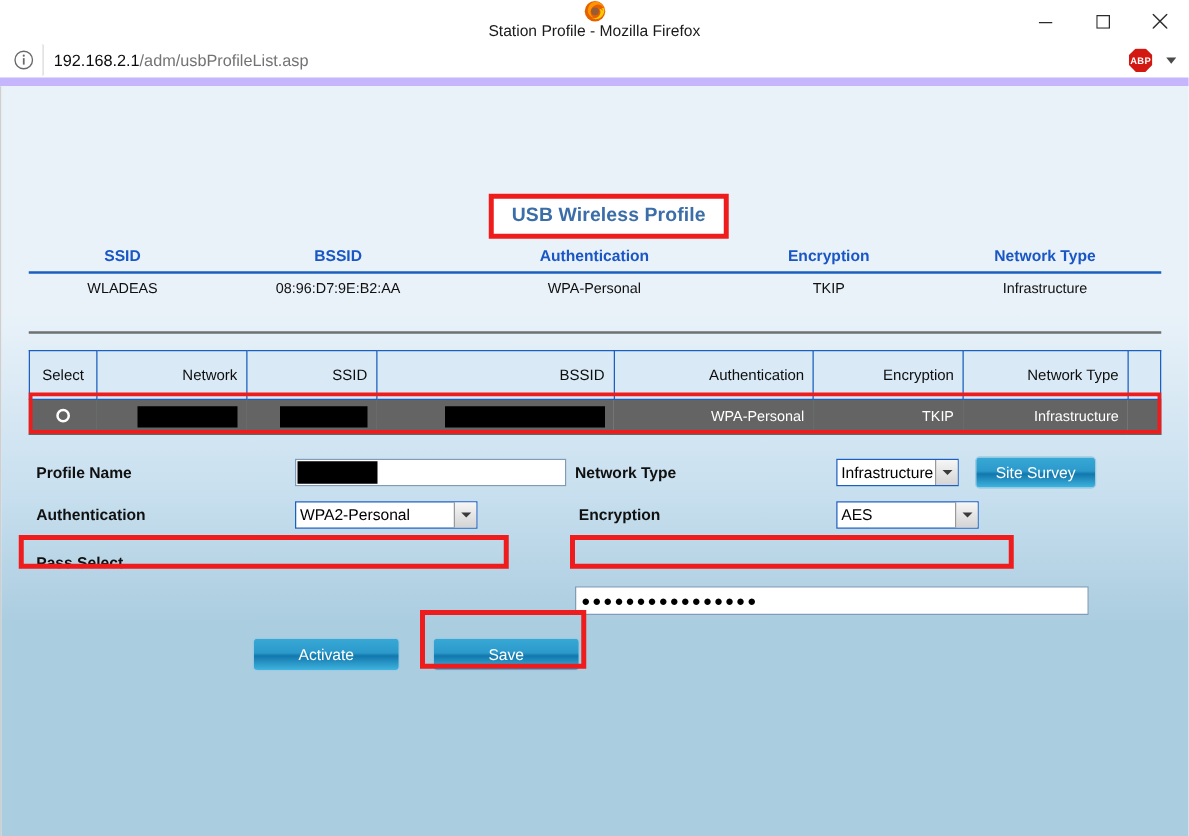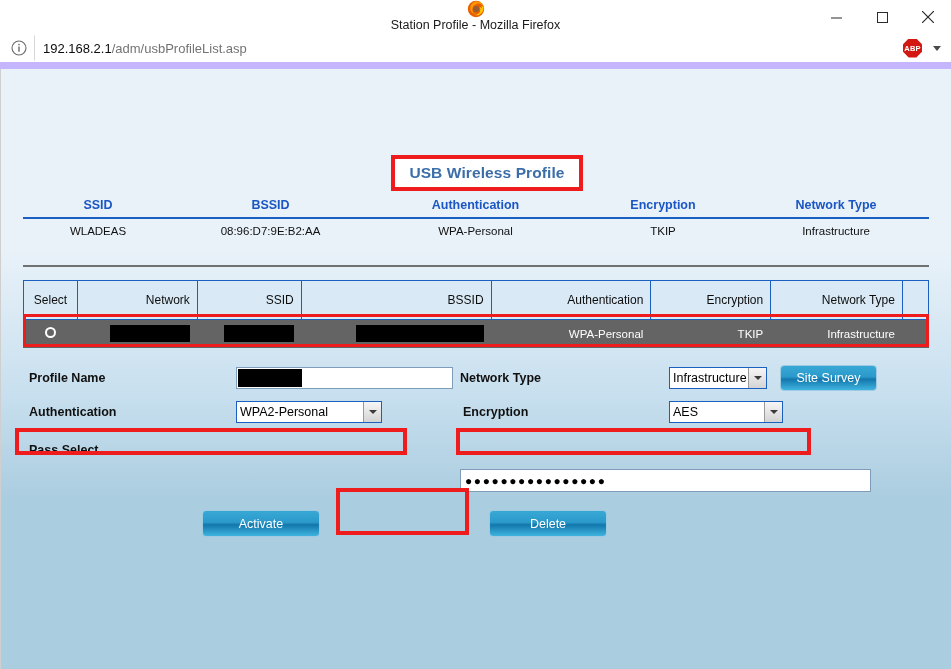--- a/index.html
+++ b/index.html
@@ -426,20 +426,20 @@
       <span class="lbl" style="left:28px; top:12px">Pass Select</span>
     </div>
   </div>
 
   <div class="pass-input">
     <span class="pass-dots">●●●●●●●●●●●●●●●●</span>
   </div>
 
   <div class="actions">
     <button class="btn-blue" style="left:201px">Activate</button>
-    <button class="btn-blue" style="left:488px">Delete</button>
+    <button class="btn-blue" style="left:345px">Save</button>
   </div>
 
   <div class="hl" style="left:14px;  top:359px; width:392px; height:27px;"></div>
   <div class="hl" style="left:455px; top:359px; width:355px; height:27px;"></div>
   <div class="hl" style="left:335px; top:419px; width:133px; height:47px;"></div>
 
 </div>
 
 </body></html>

